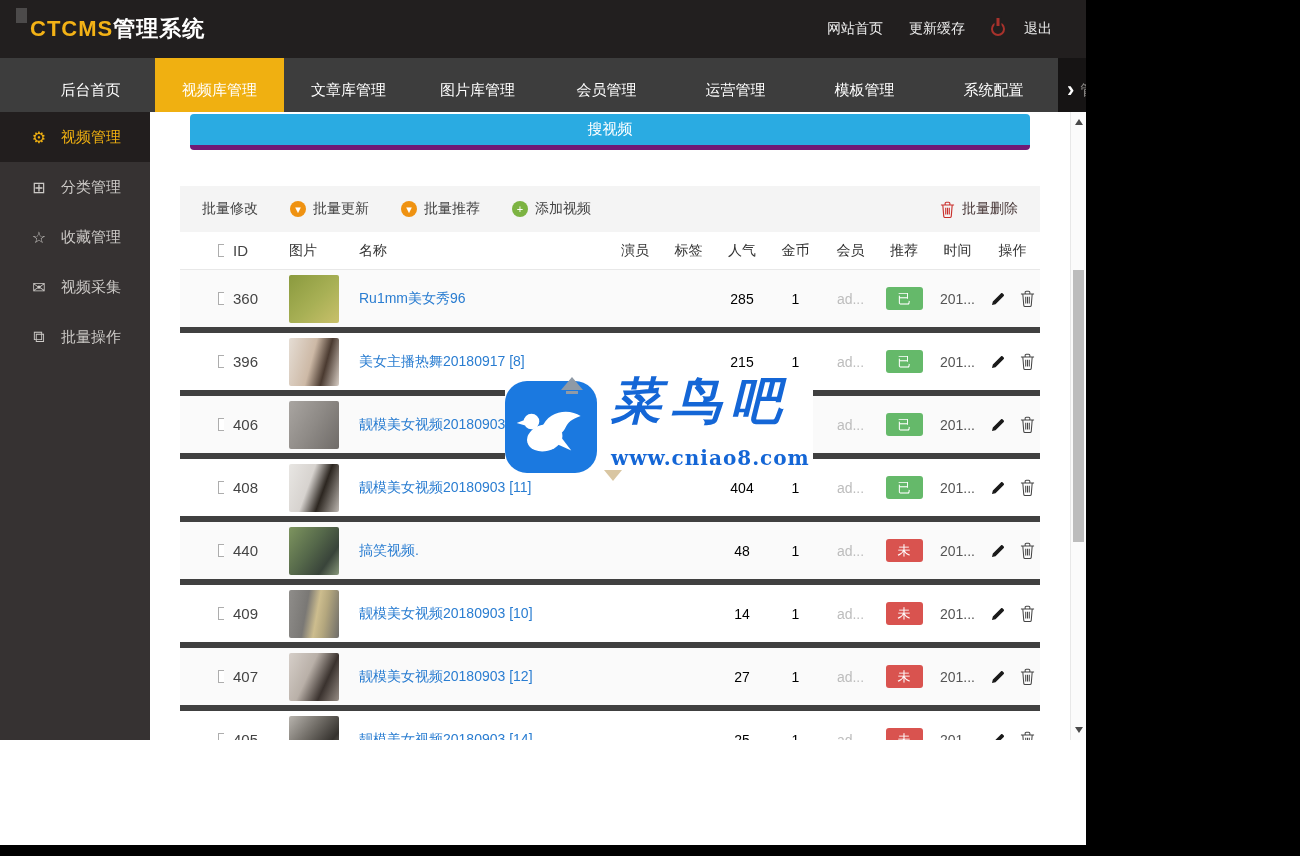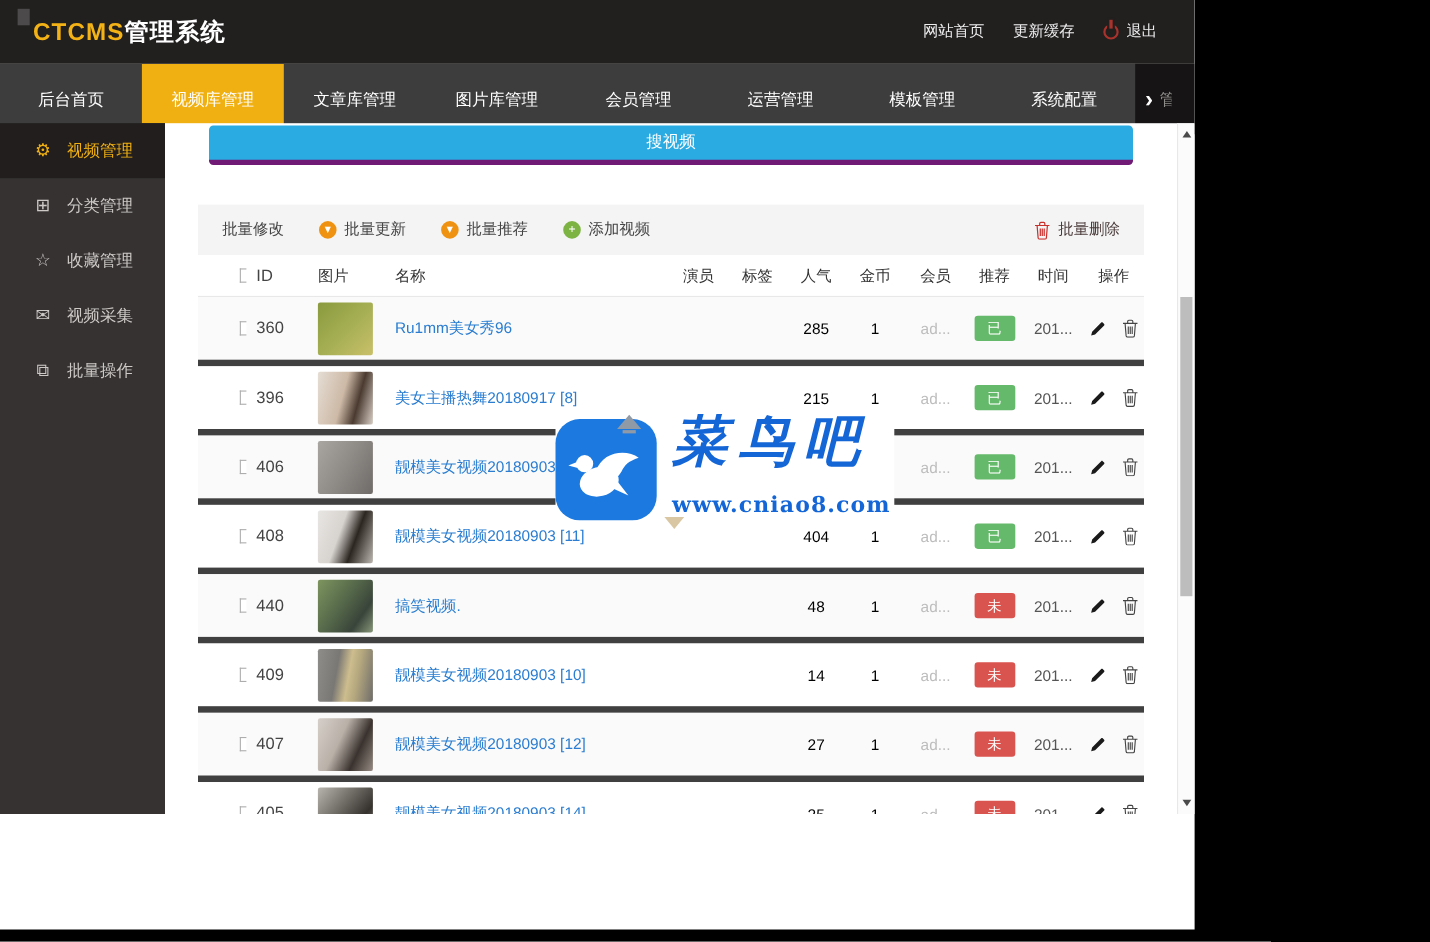--- a/index.html
+++ b/index.html
@@ -13,26 +13,26 @@
   .window { position:absolute; left:0; top:0; width:1086px; height:845px; background:#fff; overflow:hidden; }
 
   
   .top-header { position:relative; height:58px; background:#221f1f; display:flex; align-items:center; }
   .artifact { position:absolute; left:16px; top:8px; width:11px; height:15px; background:#4c4a4a; }
   .logo { margin-left:30px; font-size:22px; font-weight:bold; letter-spacing:1px; white-space:nowrap; }
   .logo .accent { color:#f3b216; }
   .logo .rest { color:#ffffff; }
   .header-links { margin-left:auto; margin-right:34px; display:flex; align-items:center; gap:26px; font-size:14px; color:#ededed; }
   .header-link { cursor:pointer; white-space:nowrap; }
-  .logout-wrap { display:flex; align-items:center; gap:7px; cursor:pointer; }
+  .logout-wrap { display:flex; align-items:center; gap:19px; cursor:pointer; }
   .power-icon { position:relative; width:14px; height:14px; border:2px solid #a8322c; border-radius:50%; display:inline-block; }
   .power-icon::after { content:""; position:absolute; left:50%; top:-6px; transform:translateX(-50%); width:3px; height:8px; background:#a8322c; box-shadow:0 0 0 2px #221f1f; }
 
   
-  .navbar { height:64px; background:#3d3d3d; display:flex; }
+  .navbar { height:64px; background:#3d3d3d; display:flex;padding-left:26px; }
   .nav-tab { width:129px; display:flex; align-items:center; justify-content:center; color:#fff; font-size:15px; cursor:pointer; white-space:nowrap; }
   .nav-tab.active { background:#f0b011; }
   .nav-overflow { flex:1; background:#161414; color:#fff; display:flex; align-items:center; overflow:hidden; padding-left:9px; cursor:pointer; }
   .nav-overflow .chev { font-size:22px; font-weight:bold; line-height:1; }
   .nav-overflow .clip { display:inline-block; width:11px; overflow:hidden; color:#8f8d8a; font-size:15px; margin-left:6px; white-space:nowrap; }
 
   
   .sidebar { position:absolute; left:0; top:112px; width:150px; height:628px; background:#363232; }
   .side-item { height:50px; display:flex; align-items:center; padding-left:30px; gap:13px; color:#ccc9c6; font-size:15px; cursor:pointer; }
   .side-item .s-icon { font-size:16px; width:18px; text-align:center; }

